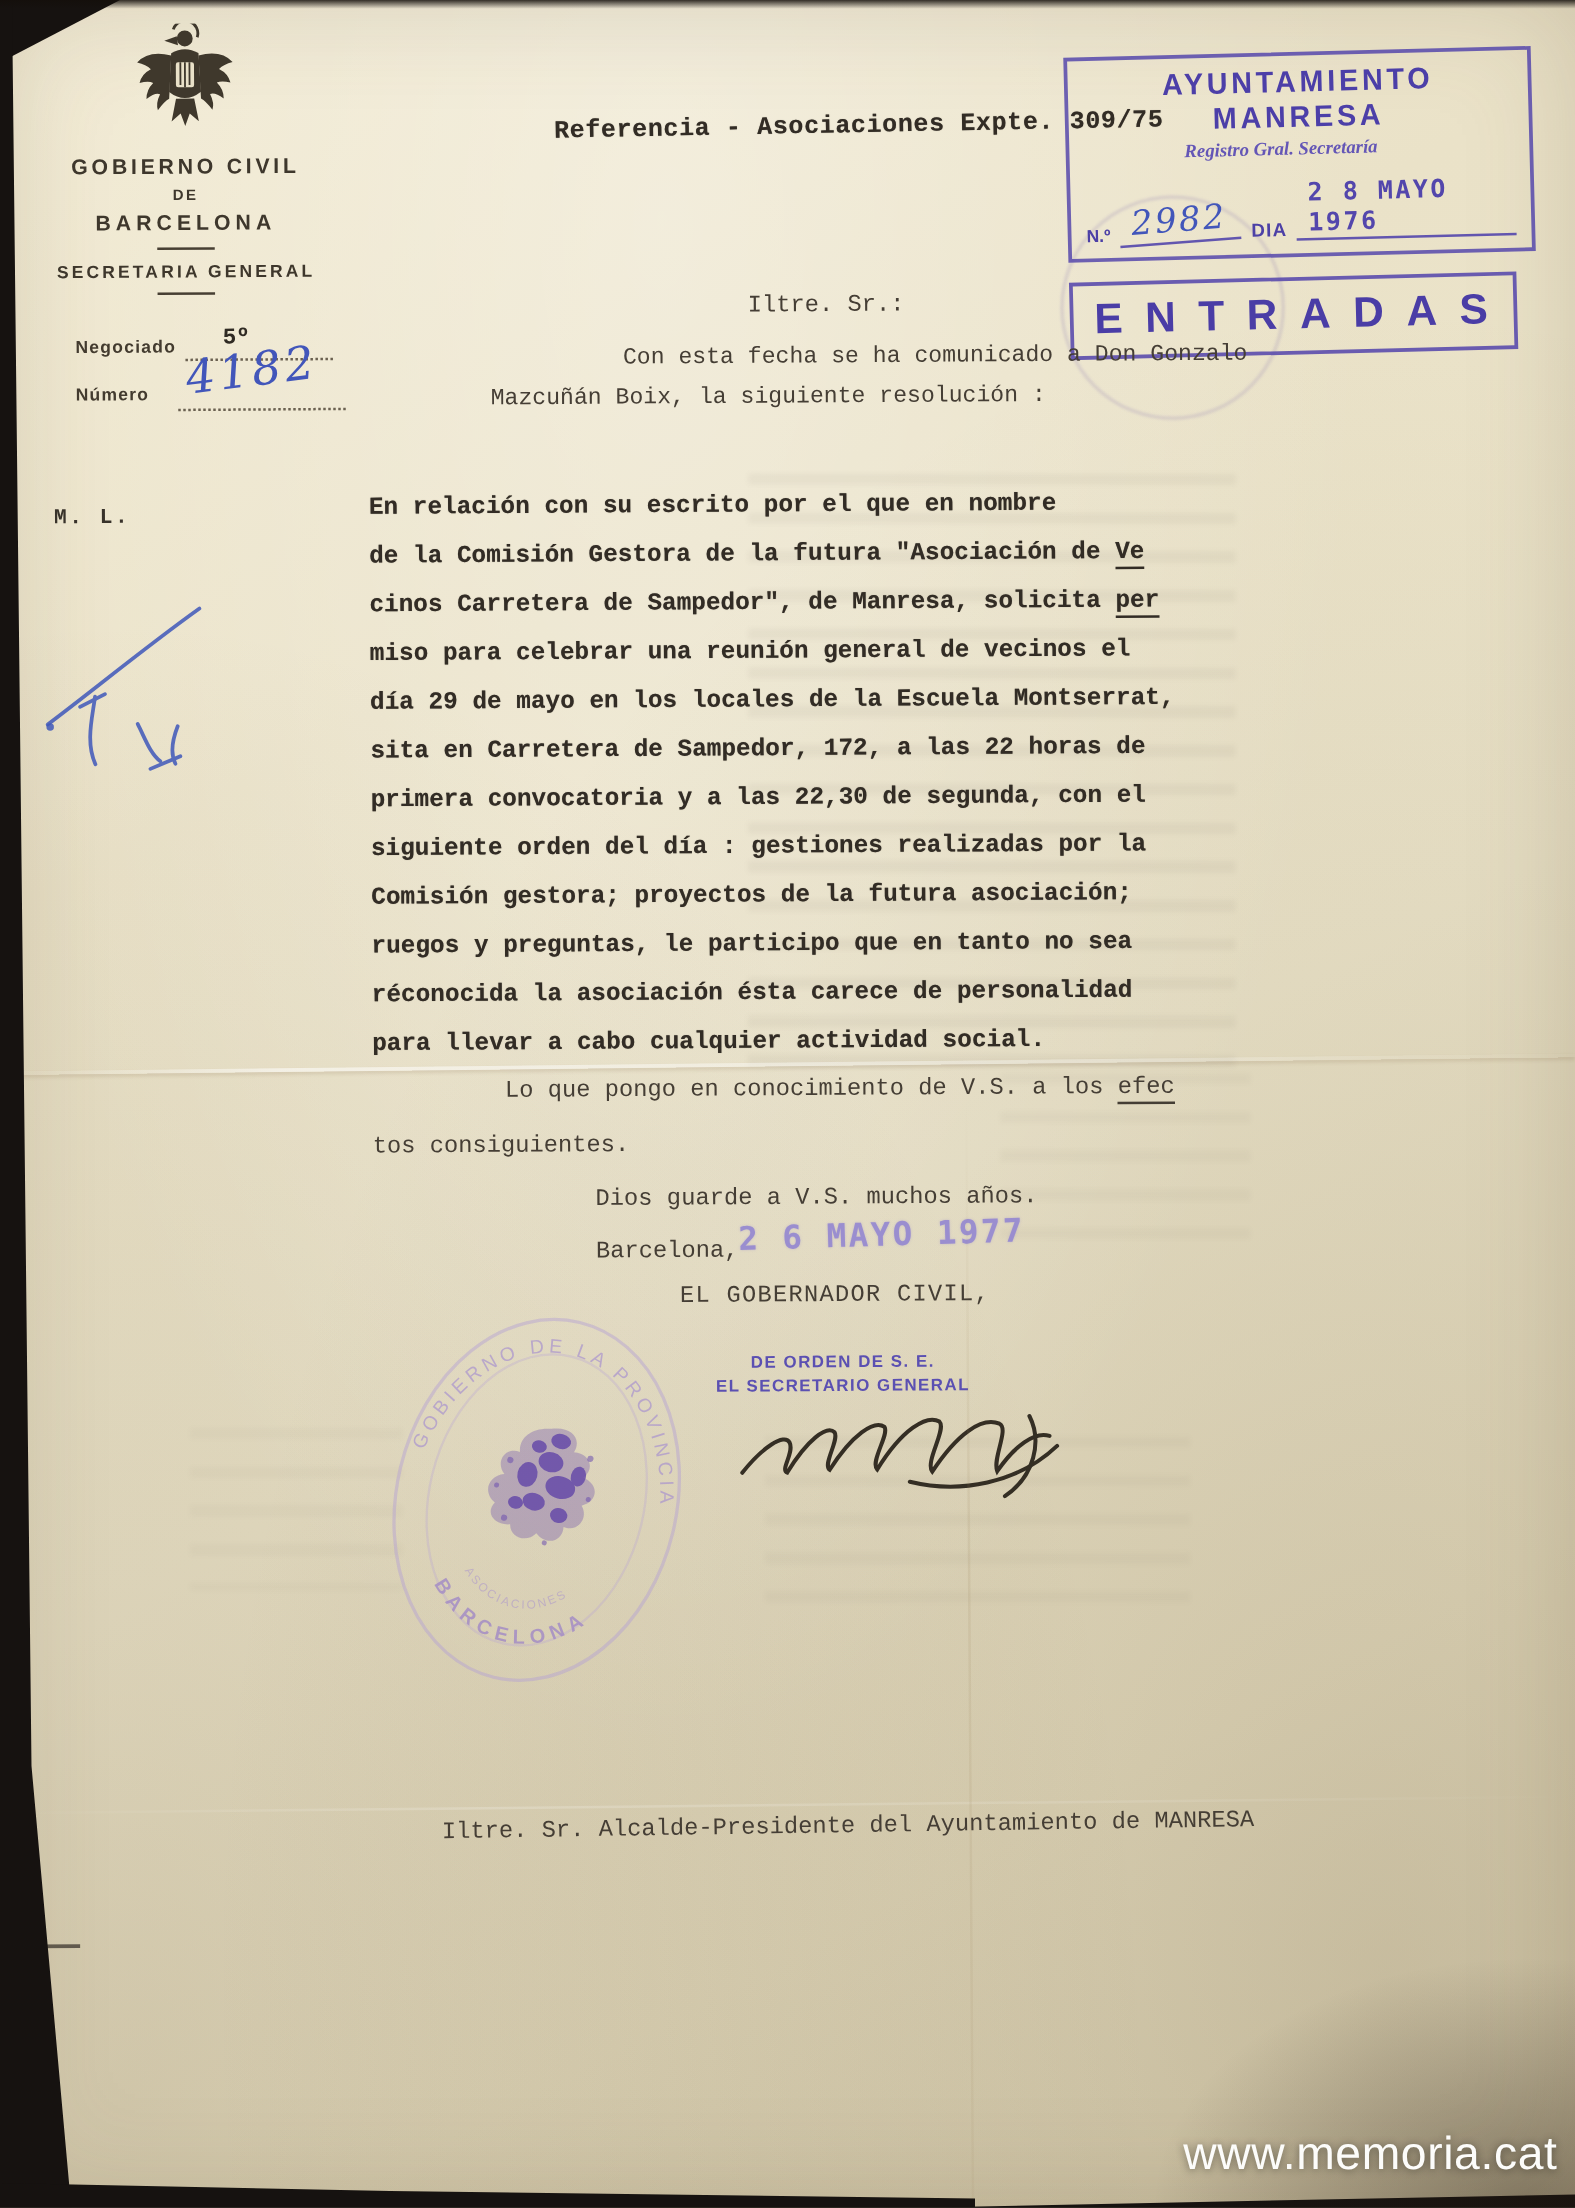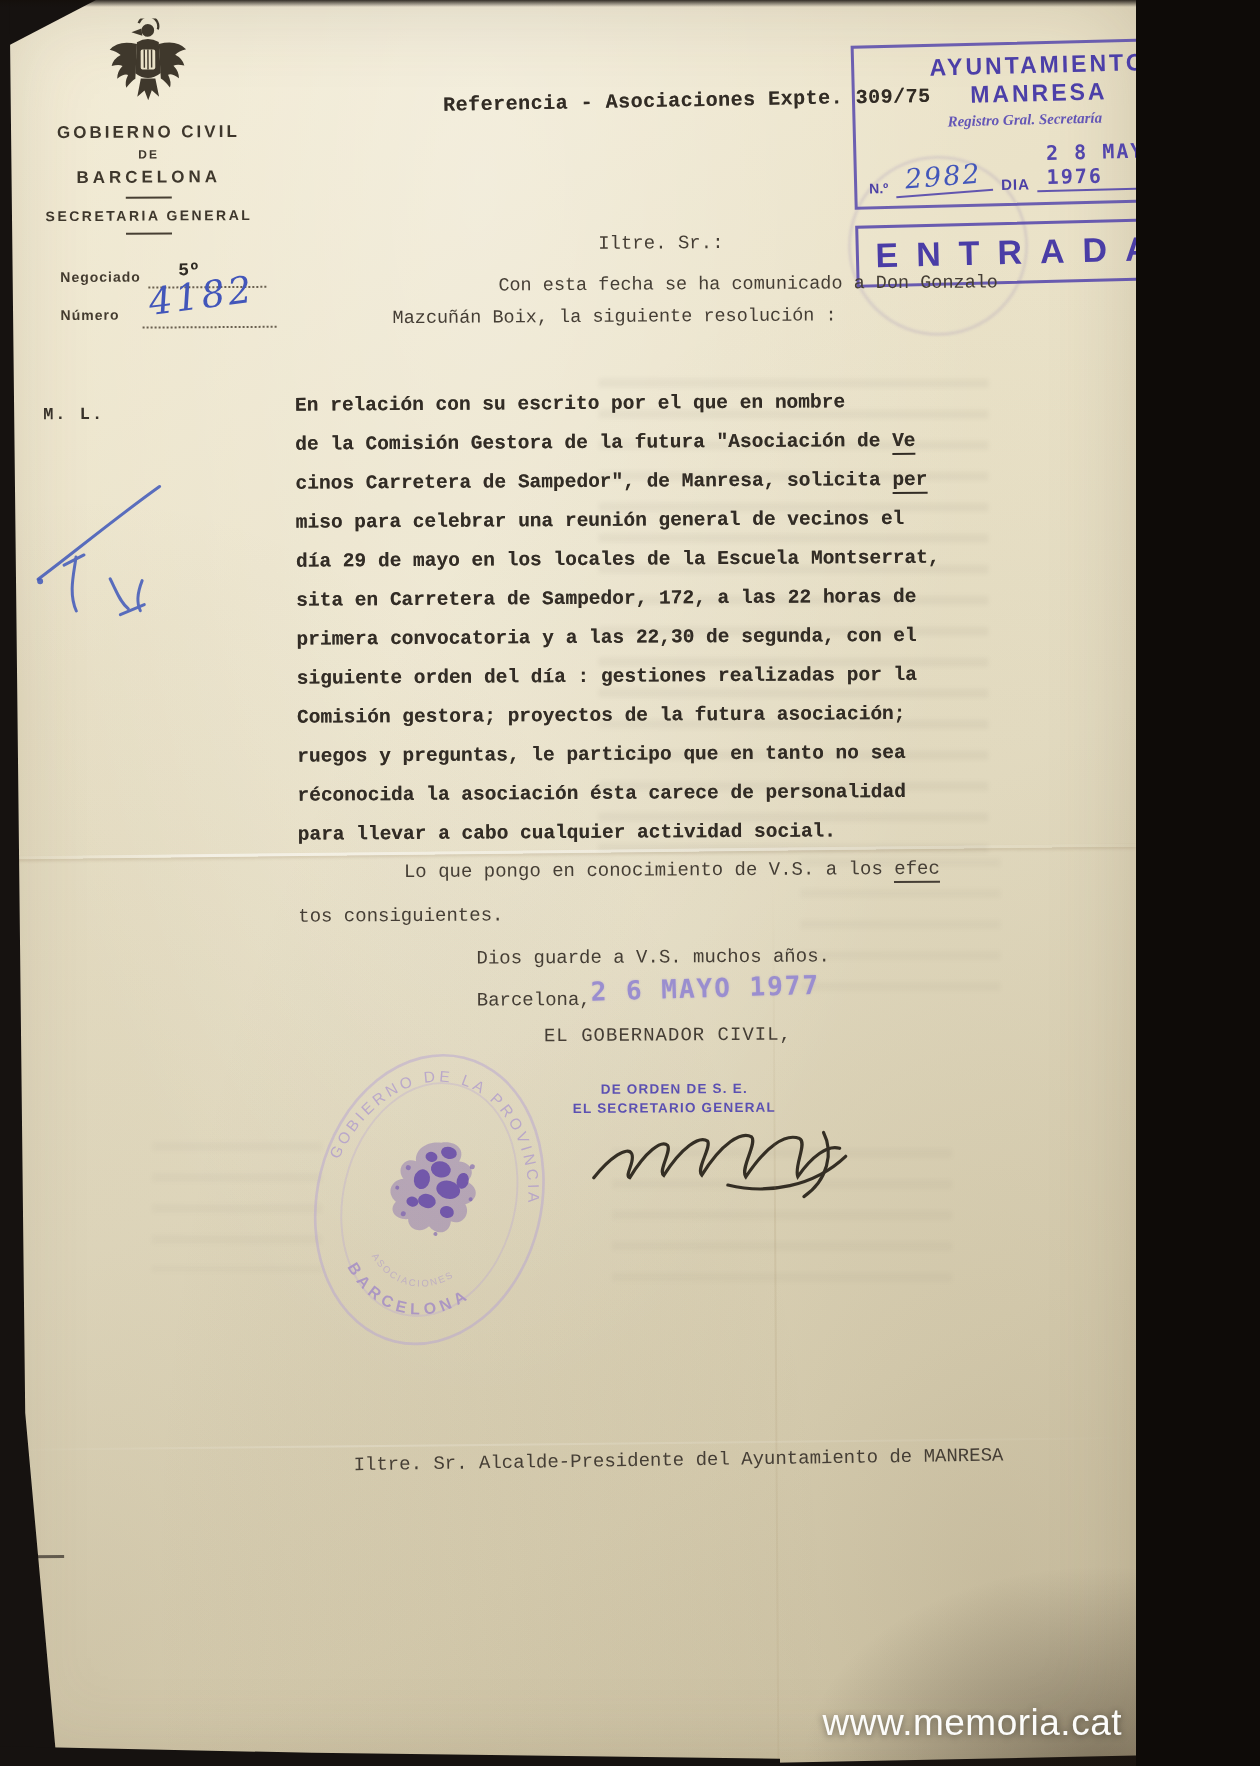--- a/index.html
+++ b/index.html
@@ -1,16 +1,16 @@
 <!DOCTYPE html>
 <html><head>
 <meta charset="utf-8">
 <style>
   html,body{margin:0;padding:0;background:#0e0b08;}
-  .stage{position:relative;width:1136px;height:1766px;overflow:hidden;background:#161210;
+  .stage{position:relative;width:1260px;height:1766px;overflow:hidden;background:#161210;
          font-family:"Liberation Sans",sans-serif;}
   .paper{position:absolute;inset:0;
     background:
       radial-gradient(ellipse at 42% 10%, rgba(255,255,255,.30), transparent 55%),
       radial-gradient(ellipse at 88% 90%, rgba(110,90,60,.22), transparent 60%),
       radial-gradient(ellipse at 8% 95%, rgba(110,90,60,.20), transparent 50%),
       linear-gradient(152deg,#f2ebd4 0%,#eae2c8 30%,#ece5cb 55%,#e6dec1 78%,#d9d0b2 100%);
     box-shadow:inset 0 0 90px rgba(95,75,45,.20);}
   .content{position:absolute;inset:0;transform:rotate(-0.35deg);color:#3a332b;}
   .abs{position:absolute;}

